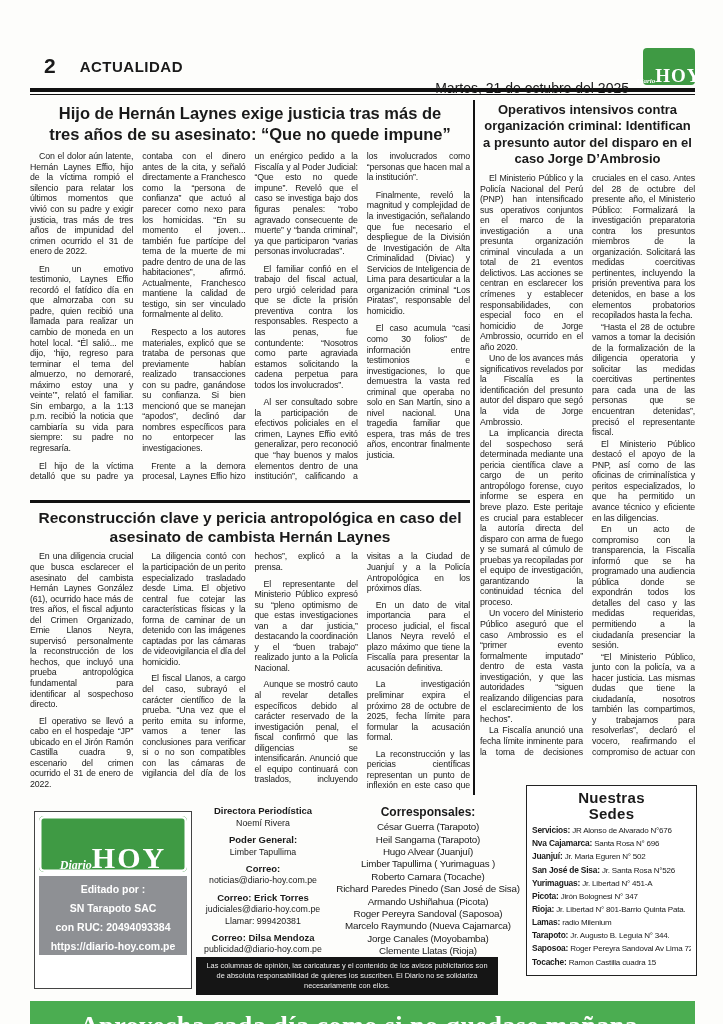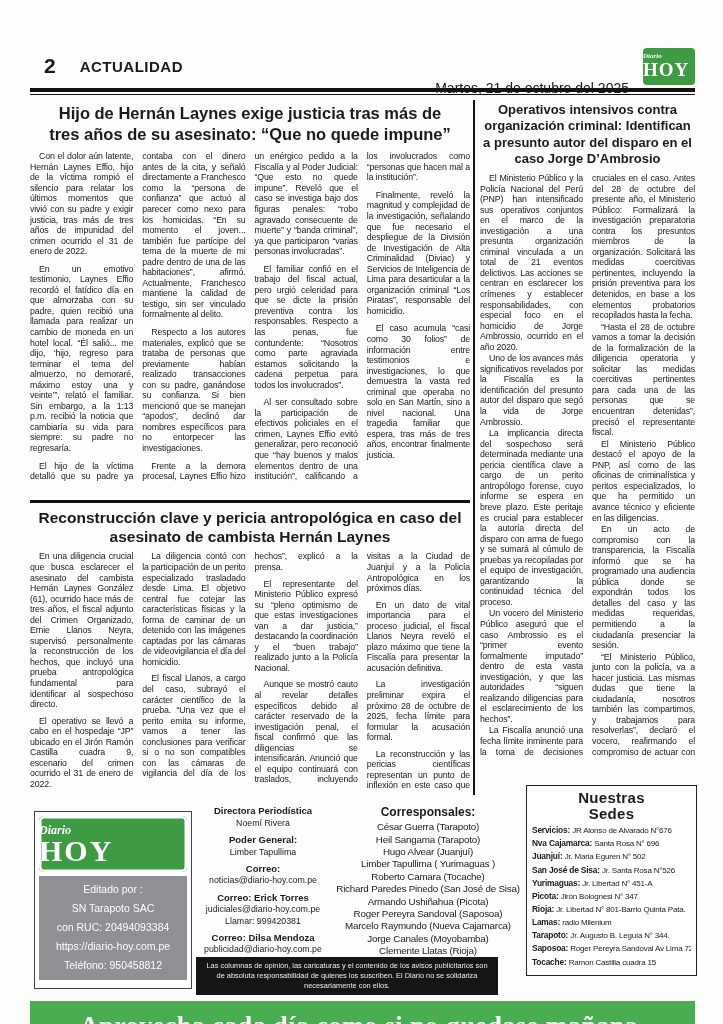--- a/index.html
+++ b/index.html
@@ -9,21 +9,21 @@
     font-family: "Liberation Sans", sans-serif; color:#1a1a1a;
     position: relative; overflow: hidden;
   }
   .content { padding: 46px 28px 0 30px; }
 
   
   header { display:flex; align-items:center; height:40px; }
   .pagenum { font-size:21px; font-weight:bold; margin-left:14px; }
   .section { font-size:15px; font-weight:bold; letter-spacing:.5px; margin-left:24px; }
   .date { margin-left:auto; font-size:14px; margin-right:14px;margin-top:44px; }
-  .logo { background:#3f9a44; color:#fff; display:flex; flex-direction:column; align-items:flex-start; justify-content:center; border-radius:4px; }
+  .logo { background:#3f9a44; color:#fff; display:flex; flex-direction:row; align-items:flex-end; justify-content:center; border-radius:4px; }
   .logo-sm { width:52px; height:37px; }
   .logo-sm .logo-top { font-family:"Liberation Serif", serif; font-size:7px; font-weight:bold; font-style:italic; line-height:1; }
   .logo-sm .logo-main { font-family:"Liberation Serif", serif; font-size:19px; font-weight:bold; line-height:1; letter-spacing:1px; }
   .rule-thick { height:4px; background:#111; margin-top:2px; }
   .rule-thin  { height:1px; background:#111; margin-top:2px; }
 
   
   .main { display:flex; margin-top:5px; }
   .left-col { width:440px; }
   .vdivider { width:2px; background:#111; margin:0 2px 0 3px; }
@@ -46,22 +46,22 @@
   .a3 p { margin-bottom:1px; }
   .article-sep { height:3px; background:#111; margin:1px 0 2px; }
 
   
   .footer { position:relative; height:192px; margin-top:6px; }
   .publisher-box { position:absolute; left:4px; top:10px; width:158px; height:178px;
                    border:1px solid #444; background:#fff; padding:4px; }
   .logo-lg { height:56px; border-radius:5px; box-shadow: inset 0 0 0 2.5px #fff, inset 0 0 0 4px #3f9a44; }
   .logo-lg .logo-top { font-family:"Liberation Serif", serif; font-size:12px; font-weight:bold; font-style:italic; line-height:1.1; }
   .logo-lg .logo-main { font-family:"Liberation Serif", serif; font-size:30px; font-weight:bold; line-height:.95; letter-spacing:2px; }
-  .publisher-gray { margin-top:4px; height:104px; background:#8e9094; color:#fff;
-                    text-align:center; font-weight:normal; font-size:10.5px; padding-top:7px; }
+  .publisher-gray { margin-top:4px; height:79px; background:#8e9094; color:#fff;
+                    text-align:center; font-weight:bold; font-size:10.5px; padding-top:7px; }
   .publisher-gray div { margin-bottom:7px; }
 
   .staff { position:absolute; left:168px; top:4px; width:130px; text-align:center; }
   .sg { margin-bottom:5px; }
   .sg-t { font-size:9.5px; font-weight:bold; line-height:1.3; }
   .sg-l { font-size:8.8px; line-height:1.3; }
   .sg-l:empty { display:none; }
 
   .corresp { position:absolute; left:300px; top:4px; width:196px; text-align:center; }
   .corresp-title { font-size:12px; font-weight:bold; margin-bottom:2px; }

